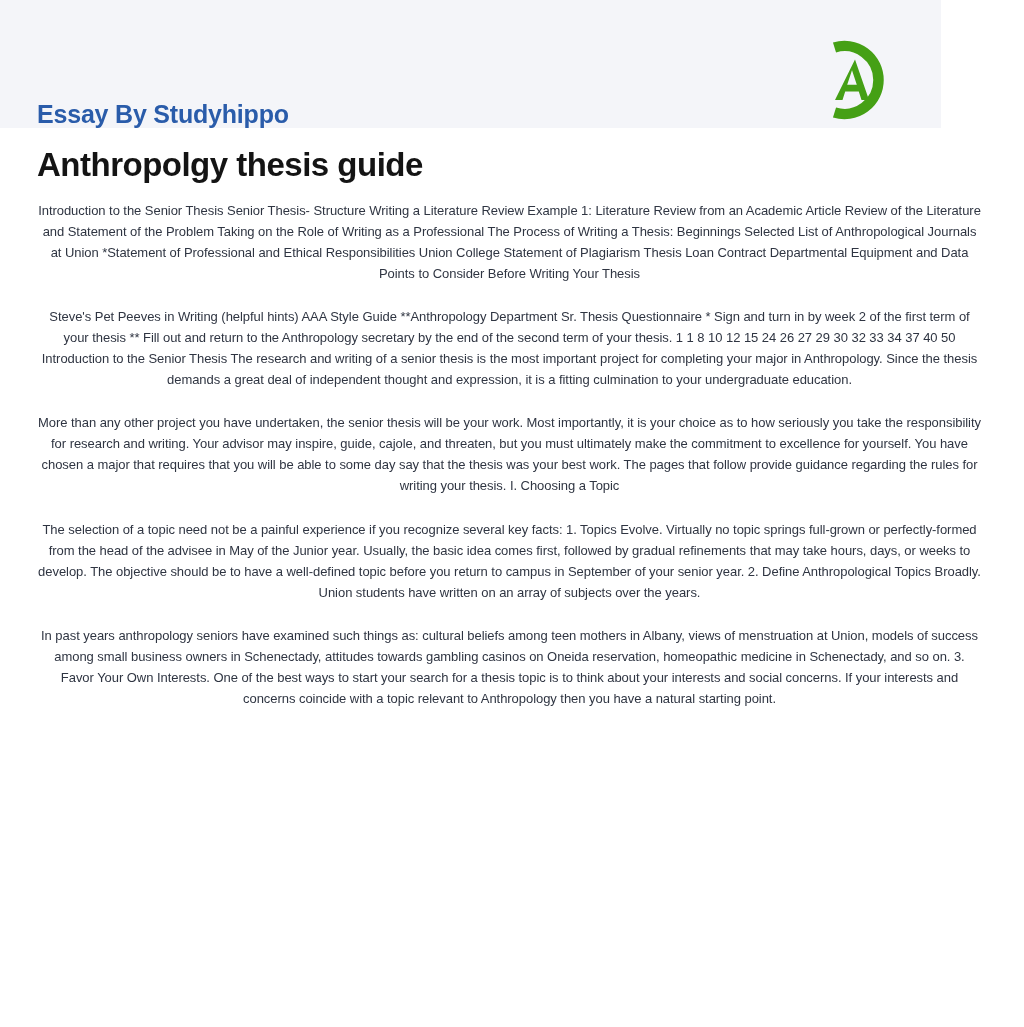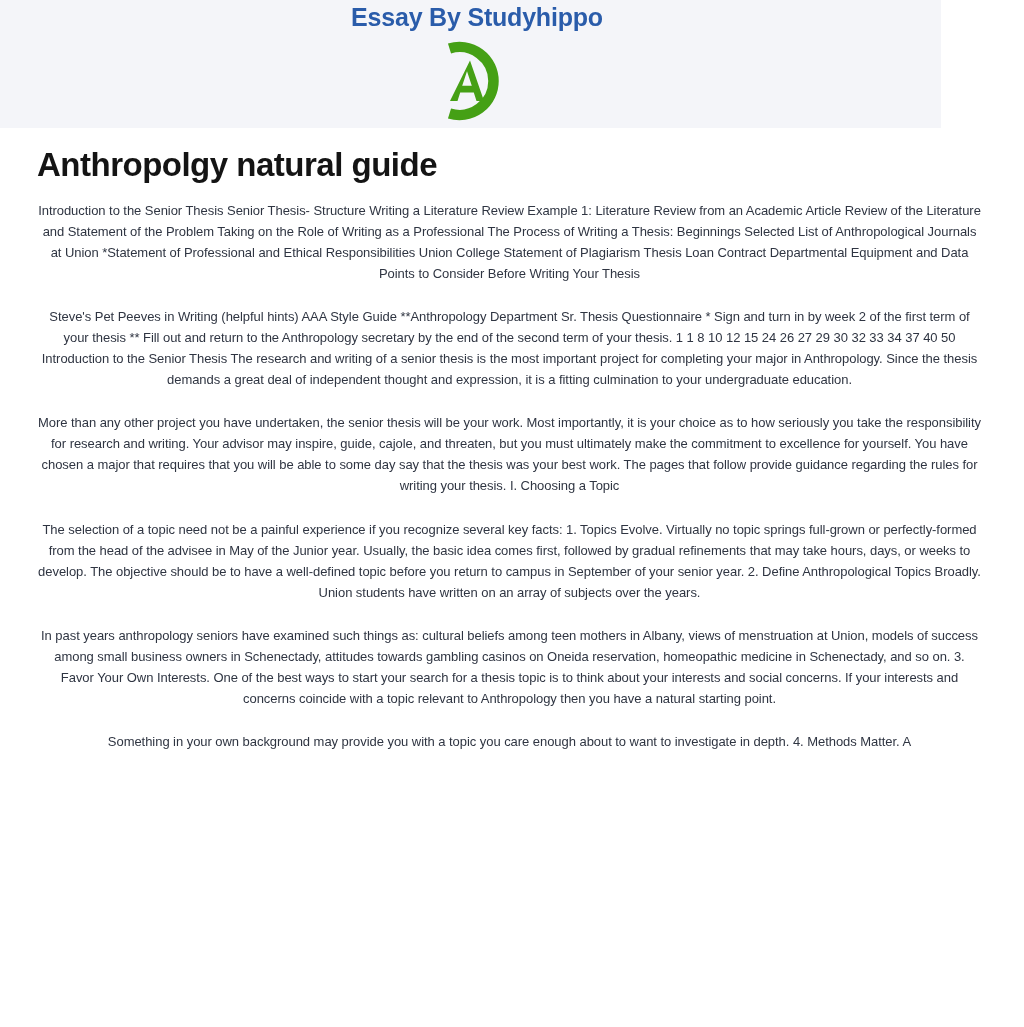--- a/index.html
+++ b/index.html
@@ -16,24 +16,23 @@
     overflow: hidden;
   }
 
   
   .header {
     position: relative;
     width: 941px;
     height: 128px;
     background: #f4f5f9;
     display: flex;
-    align-items: center;
+    align-items: flex-end;
     justify-content: space-between;
     padding: 0 24px 0 37px;
-    flex-direction: column;
   }
   .brand-block {
     display: flex;
     flex-direction: column;
     justify-content: center;
     gap: 9px;
     padding-top: 4px;
   }
   .brand-title {
     font-size: 25px;
@@ -96,22 +95,21 @@
 
       <path d="M 22.5 10.5 A 34 34 0 1 1 22.5 75.5" fill="none" stroke="#45a015" stroke-width="10.5" stroke-linecap="butt"></path>
 
       <path d="M 43 22.5 L 57 63 L 49.5 63 L 46.8 54.5 L 33.2 54.5 L 30.5 63 L 23 63 Z
                M 35.2 47.8 L 44.8 47.8 L 40 33.2 Z" fill="#45a015"></path>
     </svg>
   </div>
 </header>
 
 <main class="article">
-  <h1 class="page-title">Anthropolgy natural guide</h1>
+  <h1 class="page-title">Anthropolgy thesis guide</h1>
   <div class="body-text">
     <p>Introduction to the Senior Thesis Senior Thesis- Structure Writing a Literature Review Example 1: Literature Review from an Academic Article Review of the Literature and Statement of the Problem Taking on the Role of Writing as a Professional The Process of Writing a Thesis: Beginnings Selected List of Anthropological Journals at Union *Statement of Professional and Ethical Responsibilities Union College Statement of Plagiarism Thesis Loan Contract Departmental Equipment and Data Points to Consider Before Writing Your Thesis</p>
     <p>Steve's Pet Peeves in Writing (helpful hints) AAA Style Guide **Anthropology Department Sr. Thesis Questionnaire * Sign and turn in by week 2 of the first term of your thesis ** Fill out and return to the Anthropology secretary by the end of the second term of your thesis. 1 1 8 10 12 15 24 26 27 29 30 32 33 34 37 40 50 Introduction to the Senior Thesis The research and writing of a senior thesis is the most important project for completing your major in Anthropology. Since the thesis demands a great deal of independent thought and expression, it is a fitting culmination to your undergraduate education.</p>
     <p>More than any other project you have undertaken, the senior thesis will be your work. Most importantly, it is your choice as to how seriously you take the responsibility for research and writing. Your advisor may inspire, guide, cajole, and threaten, but you must ultimately make the commitment to excellence for yourself. You have chosen a major that requires that you will be able to some day say that the thesis was your best work. The pages that follow provide guidance regarding the rules for writing your thesis. I. Choosing a Topic</p>
     <p>The selection of a topic need not be a painful experience if you recognize several key facts: 1. Topics Evolve. Virtually no topic springs full-grown or perfectly-formed from the head of the advisee in May of the Junior year. Usually, the basic idea comes first, followed by gradual refinements that may take hours, days, or weeks to develop. The objective should be to have a well-defined topic before you return to campus in September of your senior year. 2. Define Anthropological Topics Broadly. Union students have written on an array of subjects over the years.</p>
     <p>In past years anthropology seniors have examined such things as: cultural beliefs among teen mothers in Albany, views of menstruation at Union, models of success among small business owners in Schenectady, attitudes towards gambling casinos on Oneida reservation, homeopathic medicine in Schenectady, and so on. 3. Favor Your Own Interests. One of the best ways to start your search for a thesis topic is to think about your interests and social concerns. If your interests and concerns coincide with a topic relevant to Anthropology then you have a natural starting point.</p>
-    <p>Something in your own background may provide you with a topic you care enough about to want to investigate in depth. 4. Methods Matter. A</p>
   </div>
 </main>
 
 </body></html>

